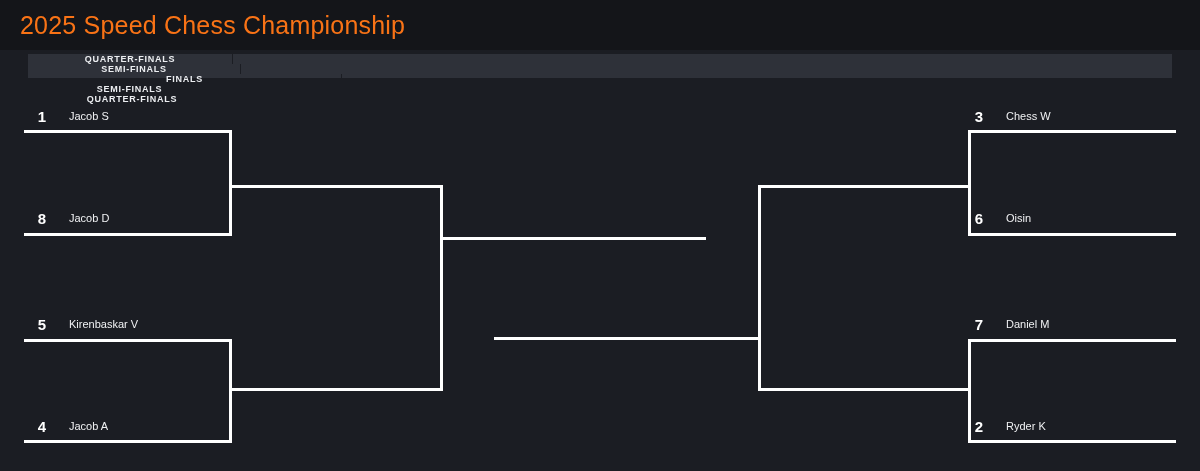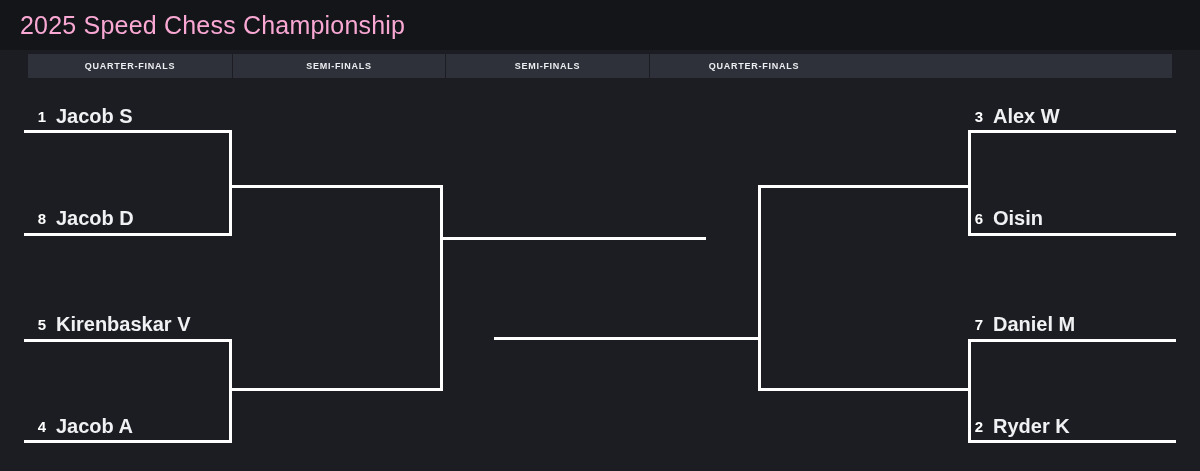--- a/index.html
+++ b/index.html
@@ -22,32 +22,33 @@
     position: absolute;
     left: 0; top: 0;
     width: 1200px; height: 50px;
     background: #141519;
   }
   .title-text {
     position: absolute;
     left: 20px; top: 11px;
     font-size: 25px;
     font-weight: 400;
-    color: #f9a8d4;
+    color: #f97316;
     letter-spacing: 0.2px;
     white-space: nowrap;
   }
 
   
   .rounds {
     position: absolute;
     left: 28px; top: 54px;
     width: 1144px; height: 24px;
     display: flex;
     background: #2e3139;
+    flex-direction: column;
   }
   .round-cell {
     height: 24px;
     display: flex;
     align-items: center;
     justify-content: center;
     color: #eceef1;
     font-size: 9px;
     font-weight: bold;
     letter-spacing: 0.75px;
@@ -85,39 +86,40 @@
     white-space: nowrap;
   }
   .slot .seed {
     font-size: 15px;
     font-weight: bold;
     color: #ffffff;
     width: 16px;
     text-align: right;
   }
   .slot .pname {
-    font-size: 20px;
-    font-weight: 700;
+    font-size: 11px;
+    font-weight: 400;
     color: #f0f1f3;
-    margin-left: 10px;
+    margin-left: 23px;
   }
   .slot.right .seed { text-align: right; }
 </style>
 </head>
 <body>
 
 <div id="app">
 
   <div class="titlebar">
     <div class="title-text">2025 Speed Chess Championship</div>
   </div>
 
   <div class="rounds">
     <div class="round-cell r0">QUARTER-FINALS</div>
     <div class="round-cell r1">SEMI-FINALS</div>
+    <div class="round-cell r2">FINALS</div>
     <div class="round-cell r3">SEMI-FINALS</div>
     <div class="round-cell r4">QUARTER-FINALS</div>
   </div>
 
   <div class="canvas">
 
     <div class="hline" style="left:24px;  top:130px; width:208px;"></div>
     <div class="vline" style="left:229px; top:130px; height:106px;"></div>
     <div class="hline" style="left:24px;  top:233px; width:208px;"></div>
 
@@ -157,21 +159,21 @@
     <div class="hline" style="left:968px; top:440px; width:208px;"></div>
 
     <div class="hline" style="left:758px; top:185px; width:211px;"></div>
     <div class="vline" style="left:758px; top:185px; height:206px;"></div>
     <div class="hline" style="left:758px; top:388px; width:211px;"></div>
 
     <div class="hline" style="left:494px; top:337px; width:265px;"></div>
 
     <div class="slot right" style="left:967px; top:105px;">
       <span class="seed">3</span>
-      <span class="pname">Alex W</span>
+      <span class="pname">Chess W</span>
     </div>
     <div class="slot right" style="left:967px; top:207px;">
       <span class="seed">6</span>
       <span class="pname">Oisin</span>
     </div>
     <div class="slot right" style="left:967px; top:313px;">
       <span class="seed">7</span>
       <span class="pname">Daniel M</span>
     </div>
     <div class="slot right" style="left:967px; top:415px;">

